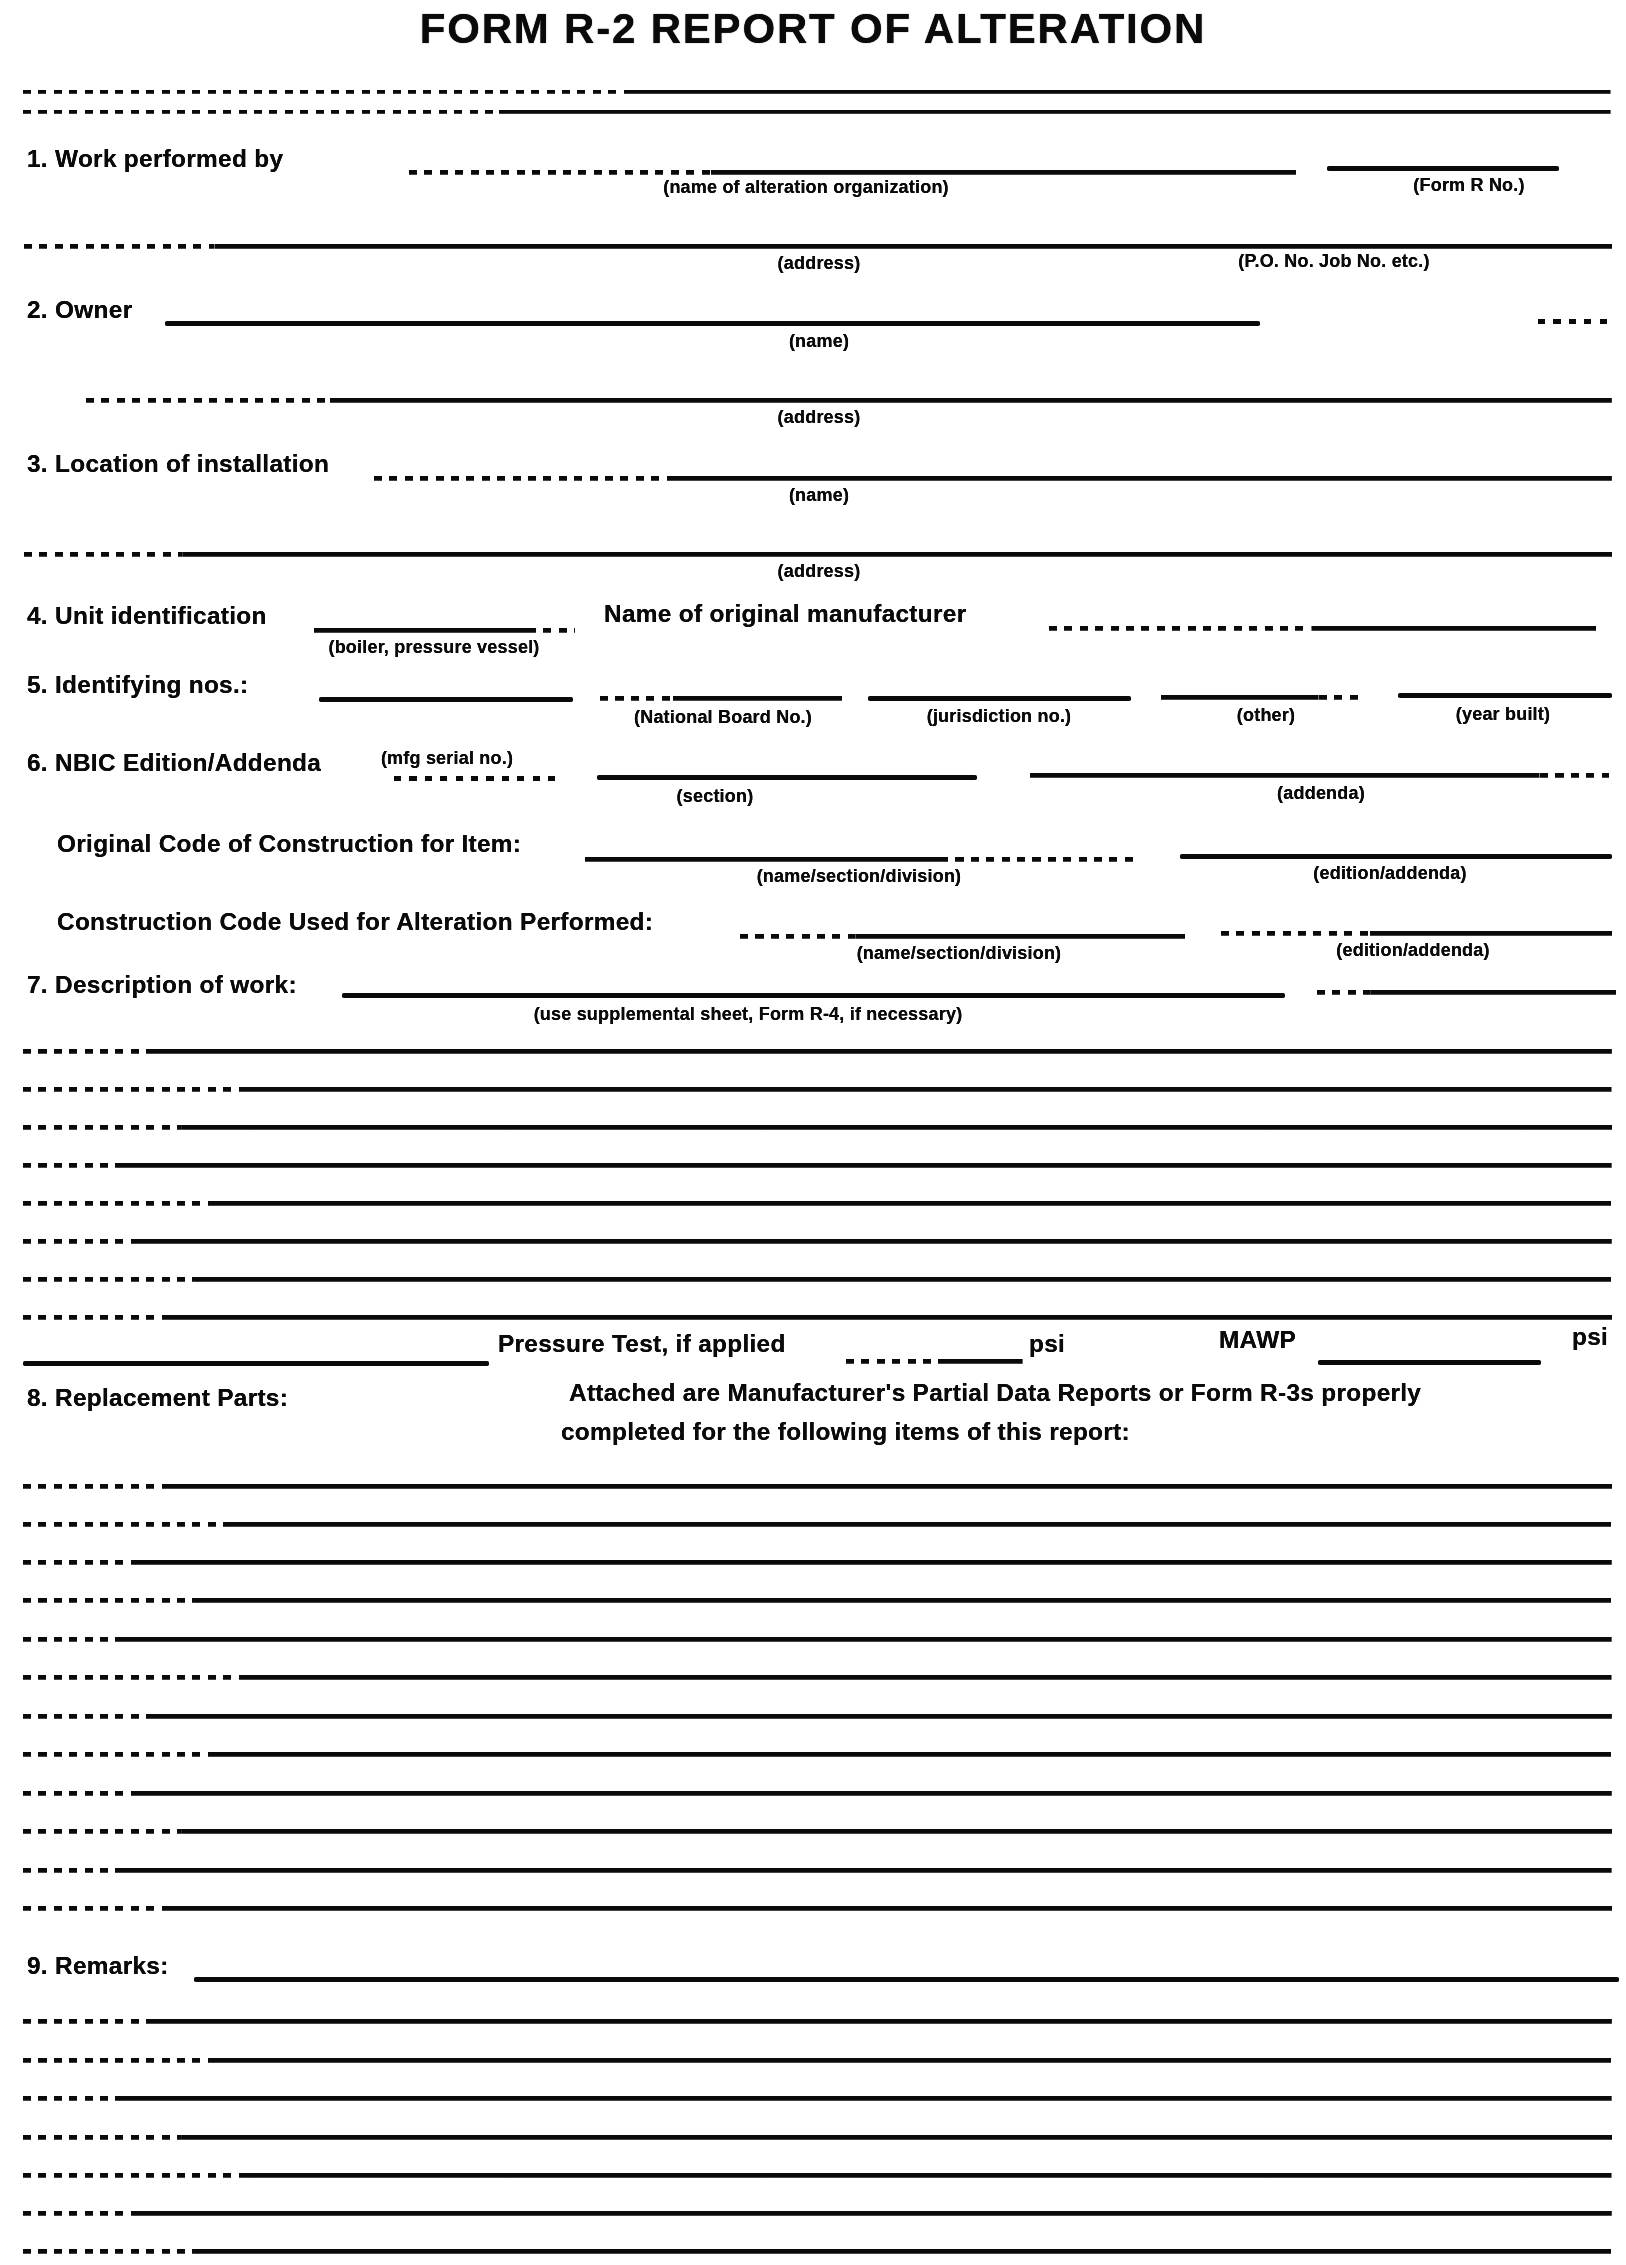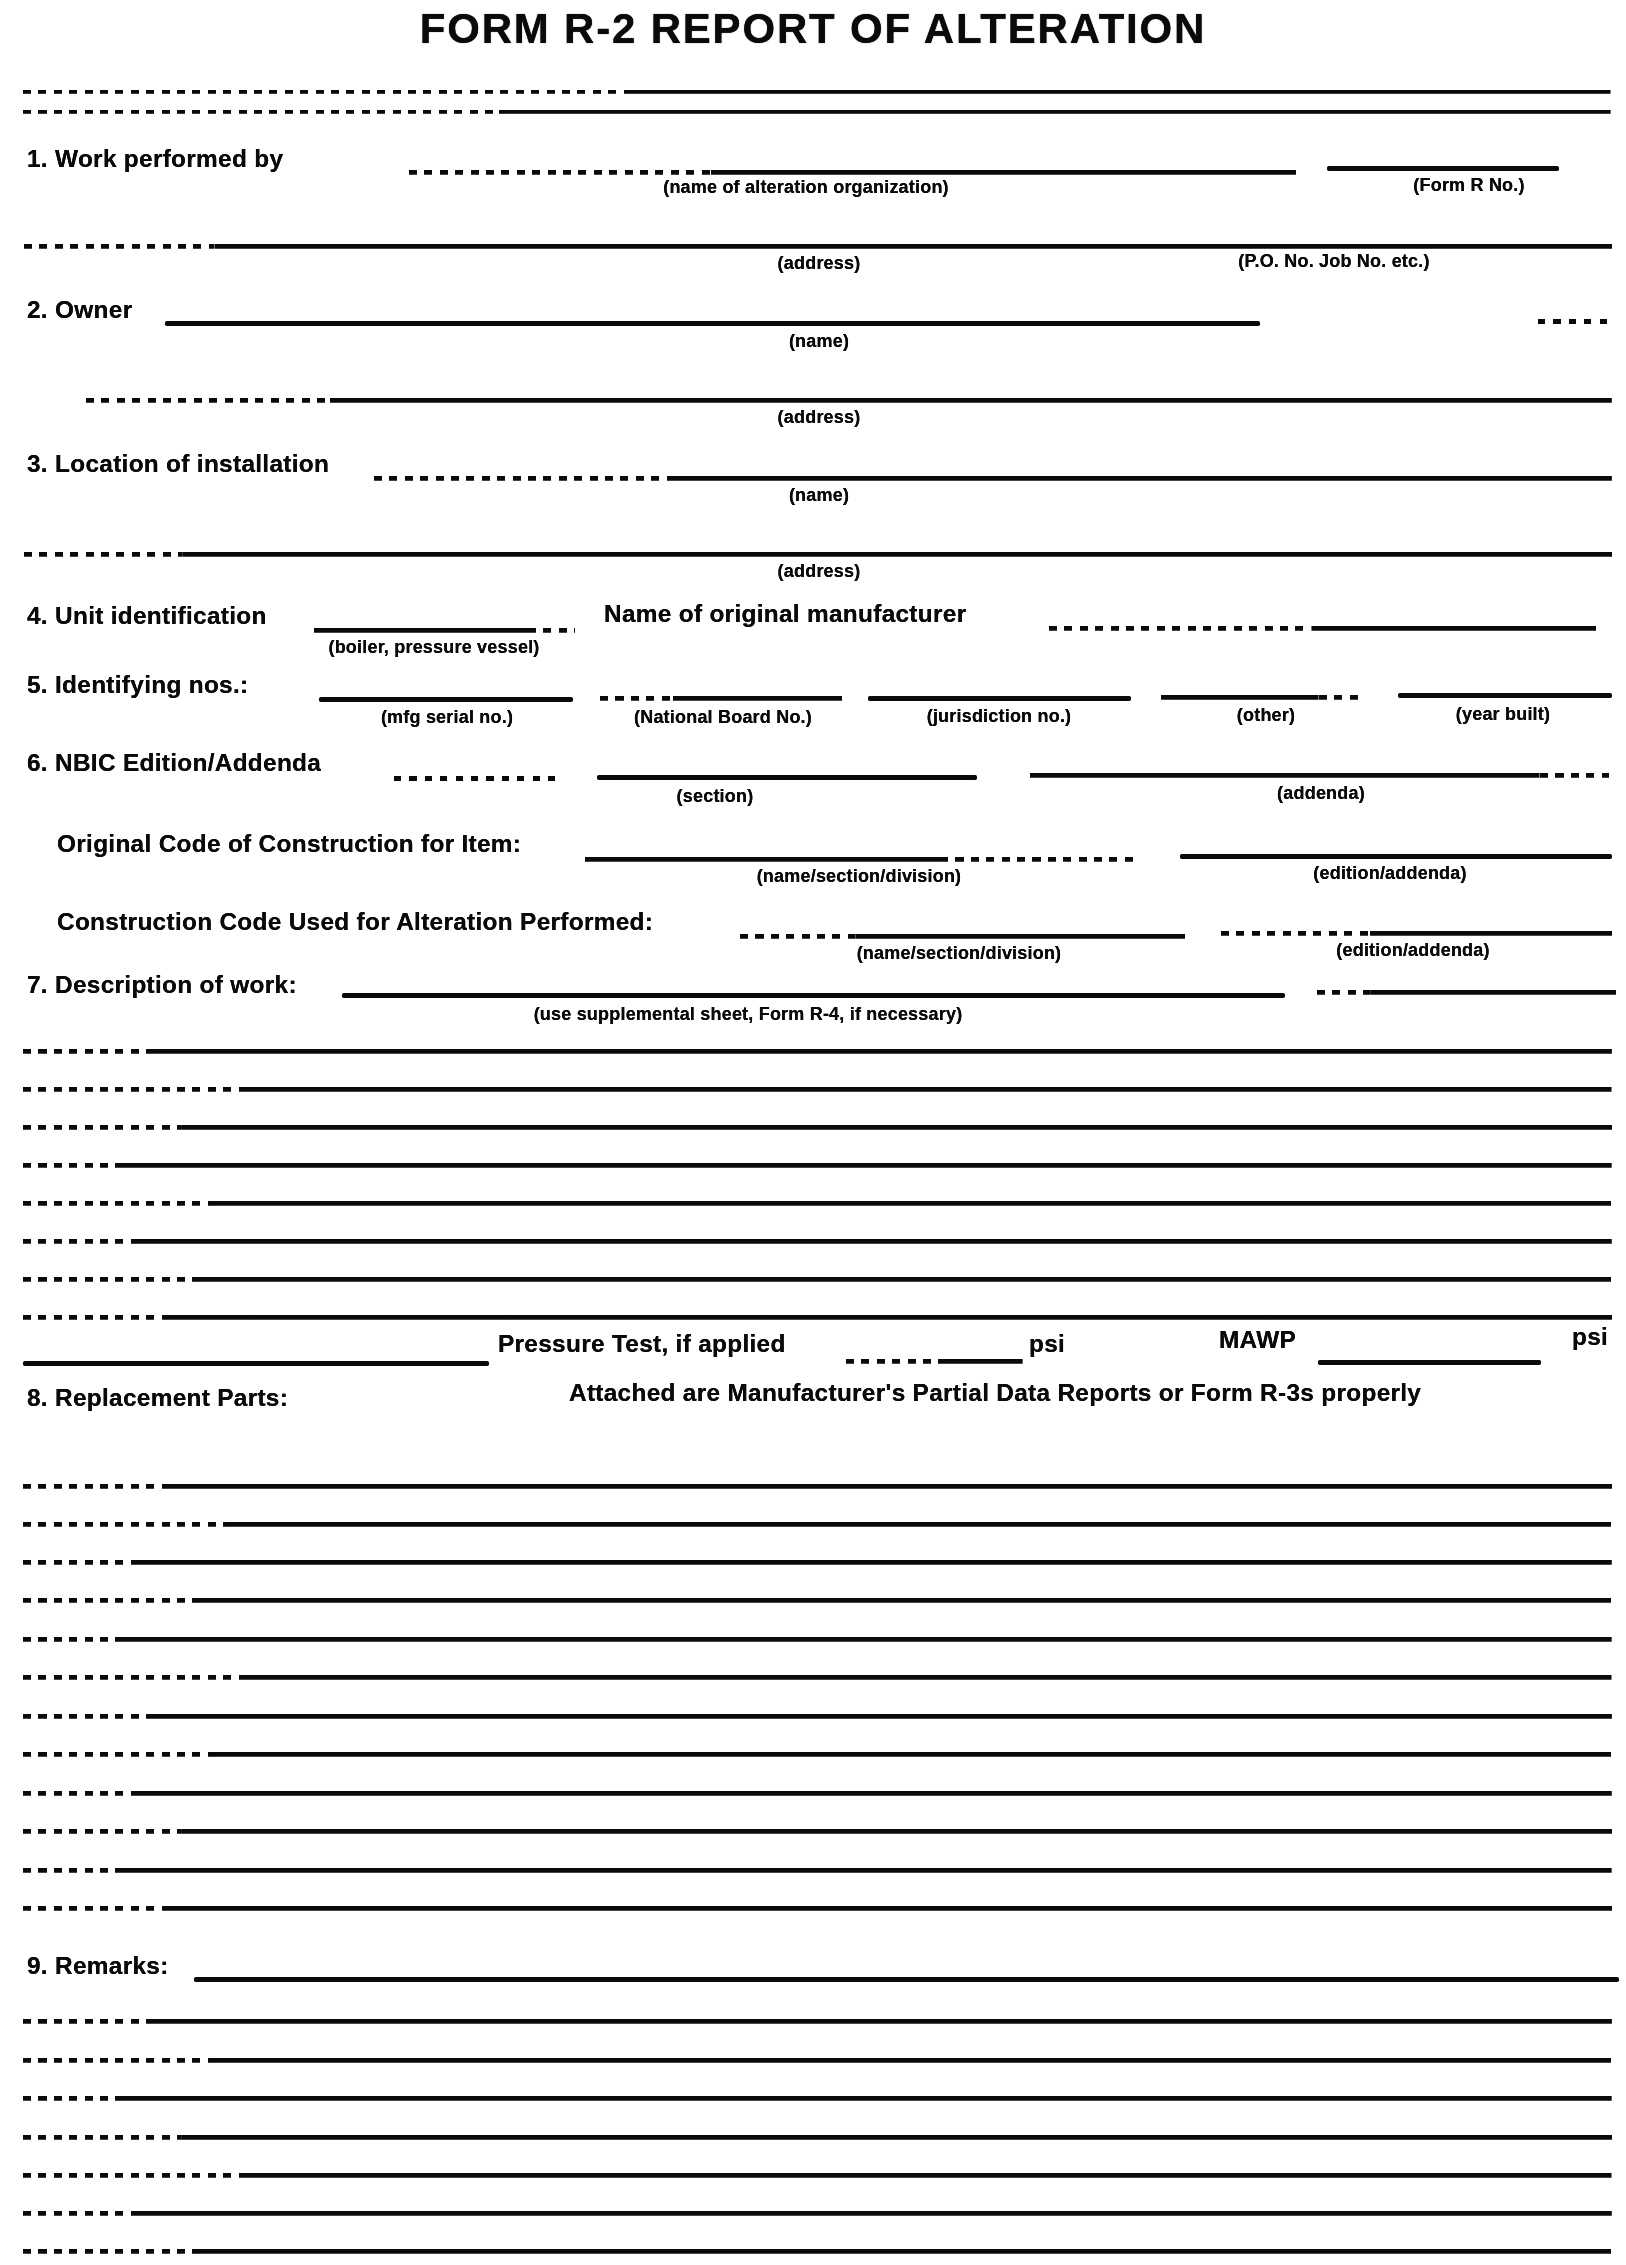--- a/index.html
+++ b/index.html
@@ -80,21 +80,21 @@
   <div class="cap" style="left:434px; top:637px;">(boiler, pressure vessel)</div>
   <div class="lbl" style="left:604px; top:600px;">Name of original manufacturer</div>
   <div class="rule fray" style="--f:48%; top:626px; left:1049px; width:547px;"></div>
 
   <div class="lbl" style="left:27px; top:671px;">5. Identifying nos.:</div>
   <div class="rule" style="top:697px; left:319px; width:254px;"></div>
   <div class="rule fray" style="--f:30%; top:696px; left:600px; width:242px;"></div>
   <div class="rule" style="top:696px; left:868px; width:263px;"></div>
   <div class="rule frayR" style="--f:22%; top:695px; left:1161px; width:202px;"></div>
   <div class="rule" style="top:693px; left:1398px; width:214px;"></div>
-  <div class="cap" style="left:447px; top:707px;">(mfg serial no.)</div>
+  <div class="cap" style="left:447px; top:748px;">(mfg serial no.)</div>
   <div class="cap" style="left:723px; top:707px;">(National Board No.)</div>
   <div class="cap" style="left:999px; top:706px;">(jurisdiction no.)</div>
   <div class="cap" style="left:1266px; top:705px;">(other)</div>
   <div class="cap" style="left:1503px; top:704px;">(year built)</div>
 
   <div class="lbl" style="left:27px; top:749px;">6. NBIC Edition/Addenda</div>
   <div class="rule dots" style="top:776px; left:394px; width:163px;"></div>
   <div class="rule" style="top:775px; left:597px; width:380px;"></div>
   <div class="rule frayR" style="--f:12%; top:773px; left:1030px; width:579px;"></div>
   <div class="cap" style="left:715px; top:786px;">(section)</div>
@@ -129,20 +129,21 @@
   <div class="rule" style="top:1361px; left:22.6px; width:466px;"></div>
   <div class="lbl" style="left:498px; top:1330px;">Pressure Test, if applied</div>
   <div class="rule fray" style="--f:55%; top:1359px; left:846px; width:177px;"></div>
   <div class="lbl" style="left:1029px; top:1330px;">psi</div>
   <div class="lbl" style="left:1219px; top:1326px;">MAWP</div>
   <div class="rule" style="top:1360px; left:1318px; width:223px;"></div>
   <div class="lbl" style="left:1572px; top:1323px;">psi</div>
 
   <div class="lbl" style="left:27px; top:1384px;">8. Replacement Parts:</div>
   <div class="lbl" style="left:561px; top:1379px;margin-left:8px;">Attached are Manufacturer's Partial Data Reports or Form R-3s properly</div>
+  <div class="lbl" style="left:561px; top:1418px;">completed for the following items of this report:</div>
 
   <div class="rule fray" style="--f:9%;  top:1484px; left:22.6px; width:1589px;"></div>
   <div class="rule fray" style="--f:13%; top:1522px; left:22.6px; width:1589px;"></div>
   <div class="rule fray" style="--f:7%;  top:1560px; left:22.6px; width:1589px;"></div>
   <div class="rule fray" style="--f:11%; top:1598px; left:22.6px; width:1589px;"></div>
   <div class="rule fray" style="--f:6%;  top:1637px; left:22.6px; width:1589px;"></div>
   <div class="rule fray" style="--f:14%; top:1675px; left:22.6px; width:1589px;"></div>
   <div class="rule fray" style="--f:8%;  top:1714px; left:22.6px; width:1589px;"></div>
   <div class="rule fray" style="--f:12%; top:1752px; left:22.6px; width:1589px;"></div>
   <div class="rule fray" style="--f:7%;  top:1791px; left:22.6px; width:1589px;"></div>

